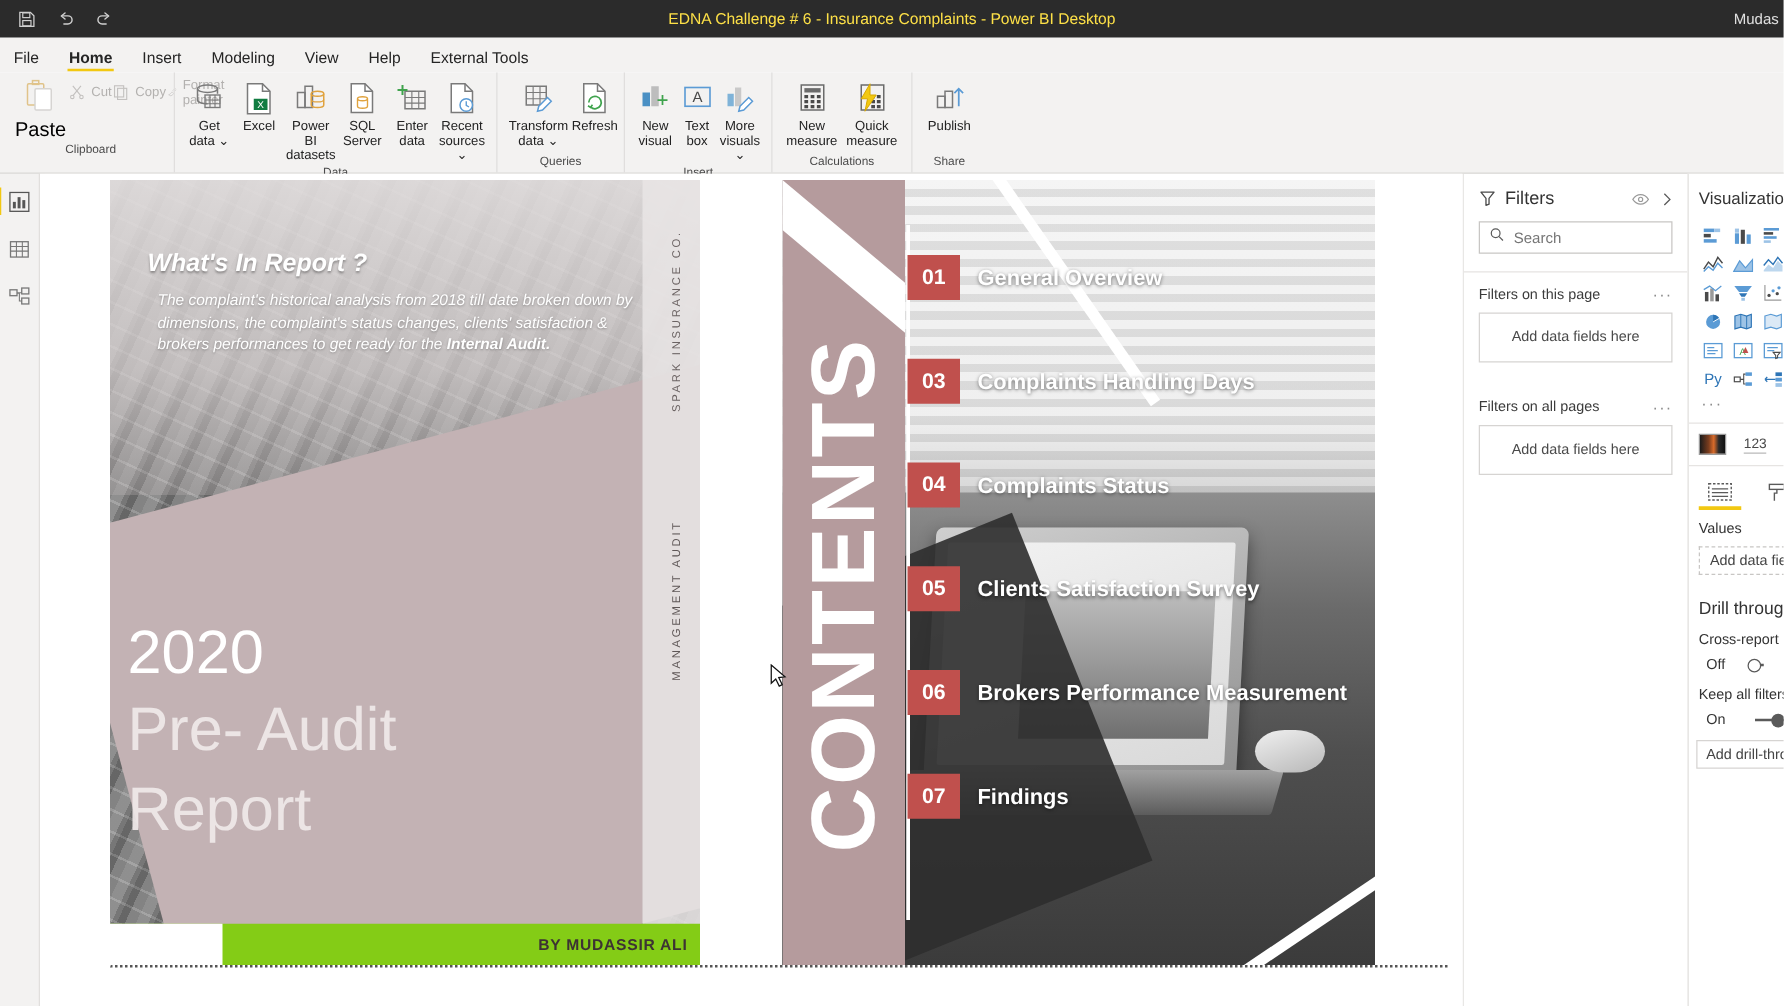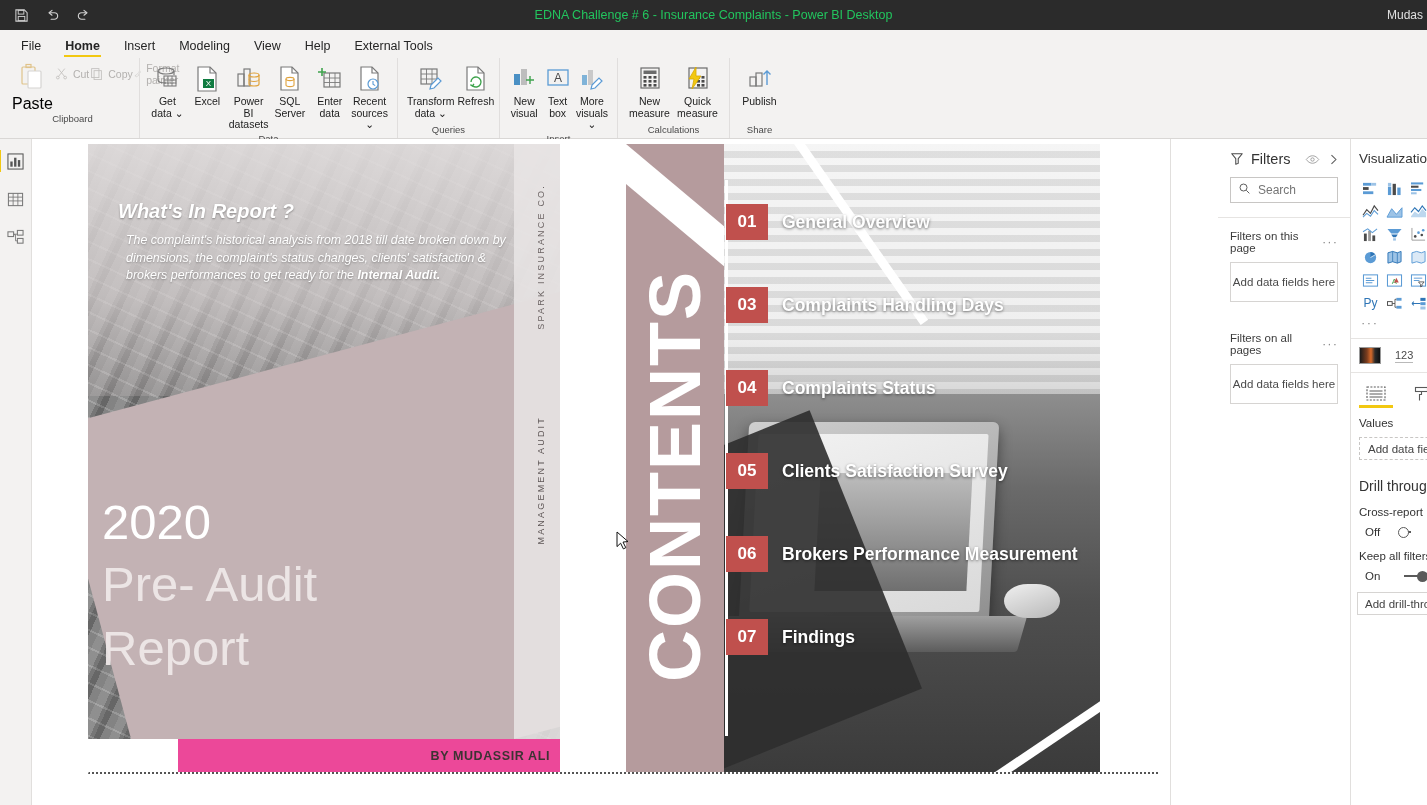--- a/index.html
+++ b/index.html
@@ -13,31 +13,31 @@
   
   .titlebar {
     height: 30px; background: #2b2b2b; color: #e8e8e8;
     display: flex; align-items: center; position: relative;
   }
   .qat { display: flex; align-items: center; gap: 13px; padding-left: 12px; }
   .qat-btn { width: 18px; height: 18px; display: flex; align-items: center; justify-content: center;
              color: #d0d0d0; }
   .win-title {
     position: absolute; left: 0; right: 0; text-align: center;
-    font-size: 12.5px; color: #22c55e; pointer-events: none;
+    font-size: 12.5px; color: #fde047; pointer-events: none;
   }
   .user-chip {
     margin-left: auto; padding-right: 4px; font-size: 12px; color: #e0e0e0;
     white-space: nowrap; overflow: hidden; max-width: 46px;
   }
 
   
   .ribbon-tabs {
     height: 28px; background: #f3f2f1; display: flex; align-items: flex-end;
-    padding-left: 10px; gap: 2px; border-bottom: 0;
+    gap: 2px; border-bottom: 0;
   }
   .rtab {
     font-size: 12.5px; color: #252525; padding: 3px 11px 5px 11px;
     position: relative; cursor: default; white-space: nowrap;
   }
   .rtab.active { font-weight: bold; }
   .rtab.active::after {
     content: ""; position: absolute; left: 10px; right: 10px; bottom: 1px;
     height: 2.5px; background: #f2c811;
   }
@@ -146,21 +146,21 @@
   .cover-year {
     position: absolute; left: 14px; top: 350px; font-size: 49px; color: #ffffff;
     line-height: 56px; letter-spacing: 0px;
   }
   .cover-big {
     position: absolute; left: 14px; top: 408px; font-size: 49px; color: #f0eaea;
     line-height: 64px; opacity: 0.92;
   }
   .cover-footer {
     position: absolute; left: 0; bottom: 0; width: 100%; height: 33px;
-    background: #ec4899; display: flex; align-items: center; justify-content: flex-end;
+    background: #84cc16; display: flex; align-items: center; justify-content: flex-end;
     padding-right: 10px;
   }
   .cover-footer span { font-size: 12.5px; font-weight: bold; color: #3d3333; letter-spacing: 0.6px; }
   .cover-footer-notch {
     position: absolute; left: 0; bottom: 0; width: 90px; height: 33px; background: #ffffff;
   }
 
   
   .contents {
     position: absolute; left: 538px; top: 0; width: 474px; height: 628px;
@@ -247,21 +247,21 @@
   .toc-label {
     margin-left: 14px; font-size: 17.5px; font-weight: bold; color: #ffffff;
     text-shadow: 0 1px 3px rgba(0,0,0,0.5); white-space: nowrap;
   }
 
   .cursor { position: absolute; left: 584px; top: 392px; width: 14px; height: 20px; z-index: 40; }
 
   
   .filters-pane {
     width: 180px; background: #ffffff; border-left: 1px solid #e1dfdd;
-    display: flex; flex-direction: column; padding-left: 47px;
+    display: flex; flex-direction: column;
   }
   .fp-header {
     display: flex; align-items: center; padding: 12px 10px 10px 12px; gap: 7px;
   }
   .fp-title { font-size: 14.5px; color: #333; flex: 1; }
   .fp-hicon { color: #9a9a9a; display: flex; align-items: center; }
   .fp-search {
     margin: 0 12px; height: 26px; border: 1px solid #c8c6c4; display: flex; align-items: center;
     padding: 0 7px; gap: 7px;
   }

